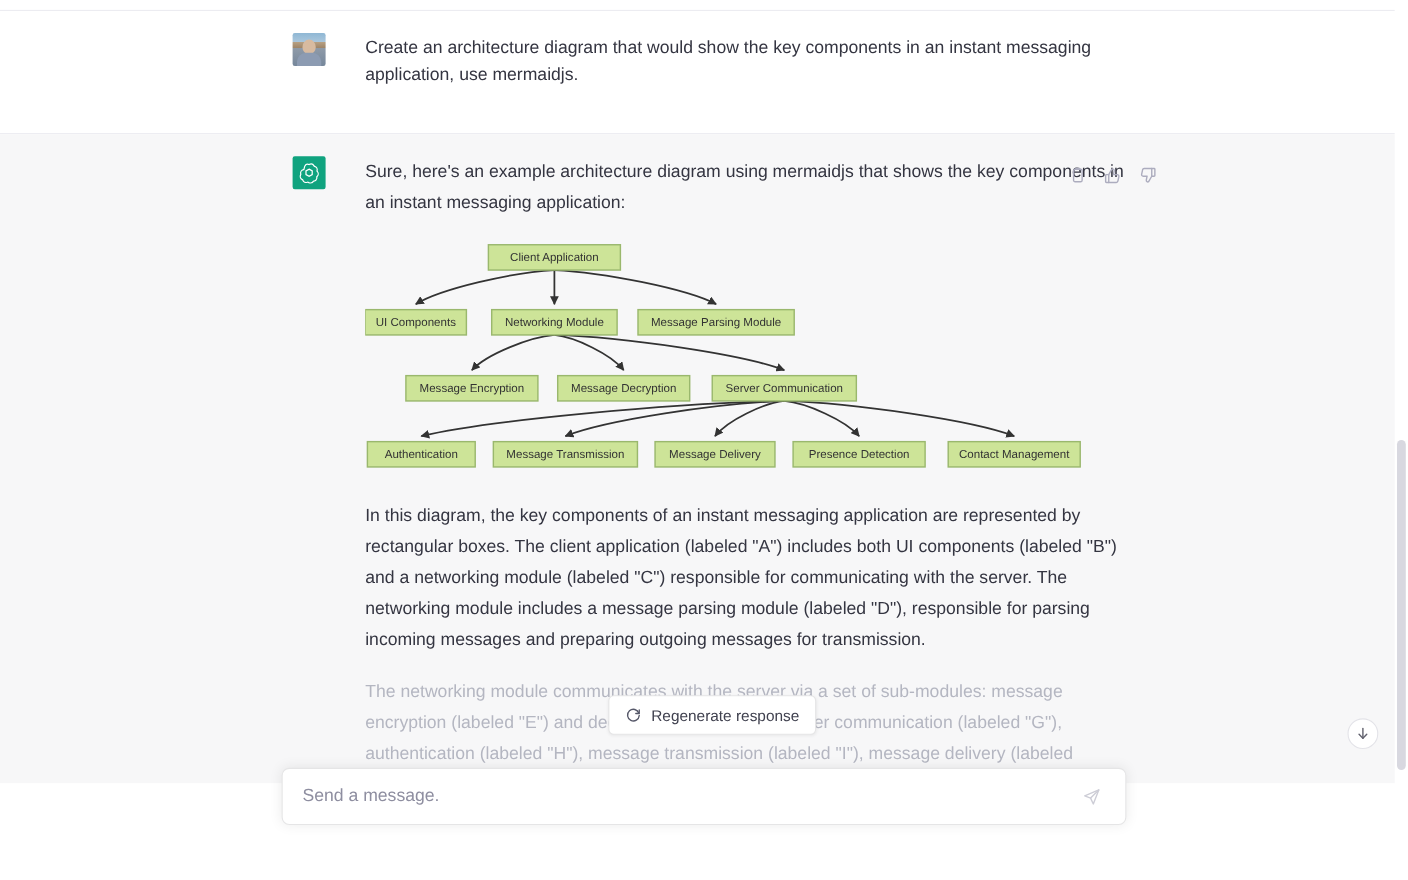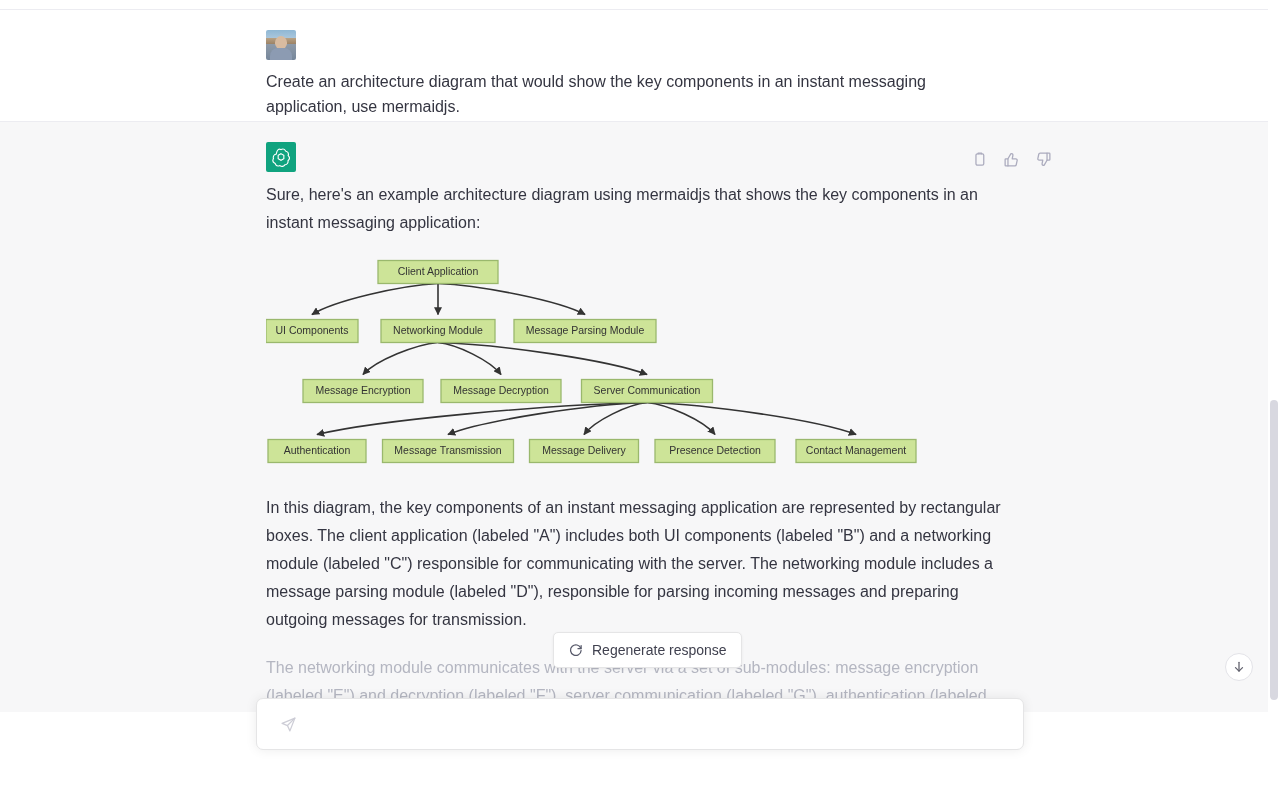--- a/index.html
+++ b/index.html
@@ -20,21 +20,21 @@
   .turn {
     position: absolute; left: 0; width: 1268px;
     border-bottom: 1px solid #ececf1;
   }
   .turn-user { top: 10px; height: 112px; background: #ffffff; }
   .turn-assistant { top: 122px; height: 590px; background: #f7f7f8; border-bottom: none; }
 
   .turn-inner {
     position: relative;
     width: 736px; margin: 0 auto; padding-top: 20px;
-    display: flex; gap: 8px; flex-direction: column;
+    display: flex; gap: 36px;
   }
 
   .avatar {
     width: 30px; height: 30px; flex: 0 0 30px;
     border-radius: 2px; overflow: hidden;
     position: relative;
   }
   
   .avatar-user {
     background:
@@ -307,20 +307,21 @@
     <line x1="12" y1="4" x2="12" y2="19"></line>
     <polyline points="6 13 12 19 18 13"></polyline>
   </svg>
 </div>
 
 <div class="composer-area">
   
 </div>
 
 <div class="composer">
+  <input type="text" placeholder="Send a message." style="">
   <div class="send-btn">
     <svg viewBox="0 0 24 24" fill="none" stroke="currentColor" stroke-width="1.8" stroke-linecap="round" stroke-linejoin="round">
       <path d="M21 3L3 10.5l7.5 3L14 21 21 3z"></path>
       <path d="M10.5 13.5L21 3"></path>
     </svg>
   </div>
 </div>
 
 <div class="scrollbar-track">
   <div class="scrollbar-thumb"></div>

